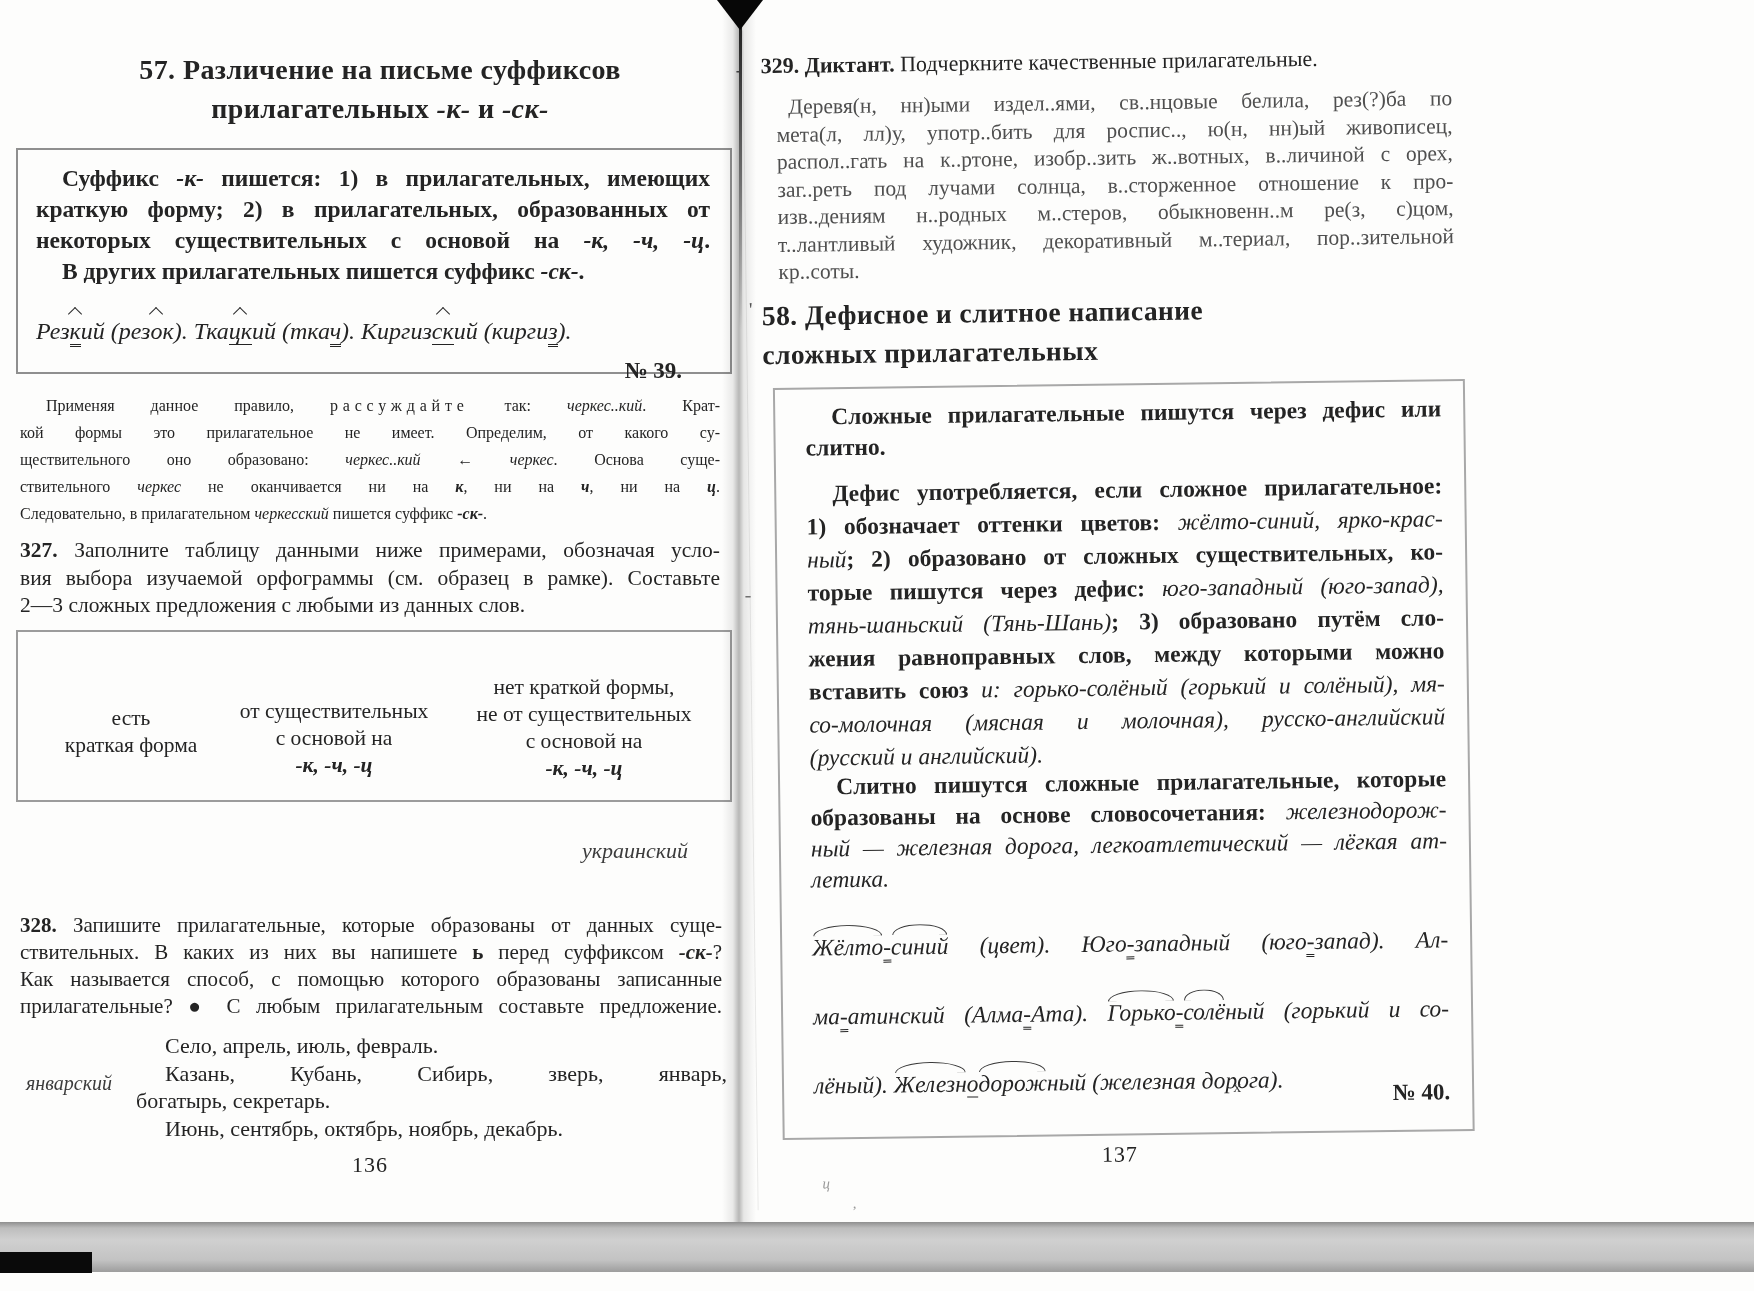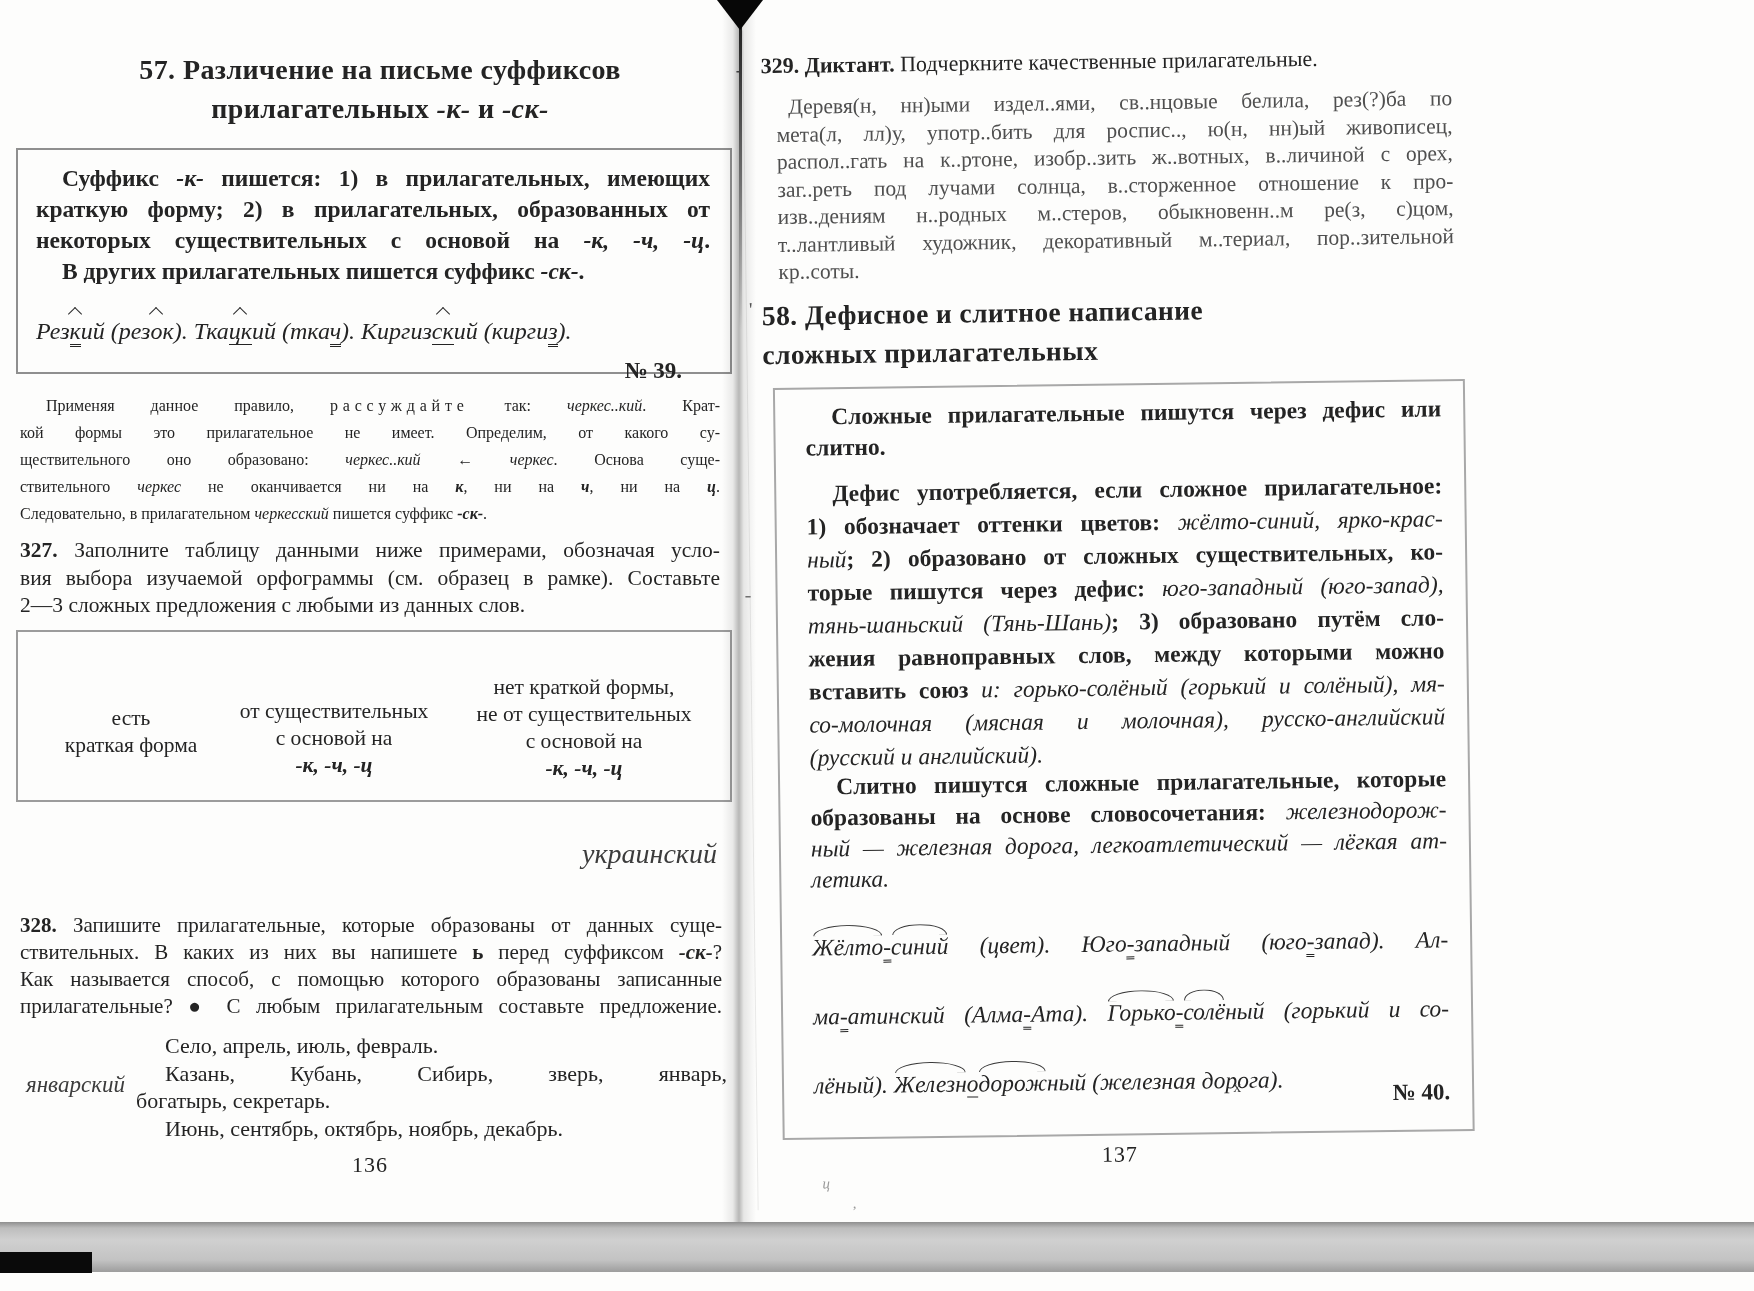--- a/index.html
+++ b/index.html
@@ -34,26 +34,26 @@
   .exline{margin-top:29px;font-size:24px;line-height:30px;white-space:nowrap;}
   .numref{margin-top:12px;font-size:23px;text-align:right;padding-right:28px;}
   .comm{left:20px;top:392px;width:700px;font-size:16px;line-height:27px;}
   .e327{left:20px;top:537px;width:700px;font-size:21.5px;line-height:27.5px;}
   .tbox{left:16px;top:630px;width:716px;height:172px;border:2px solid #9c9c9c;box-sizing:border-box;}
   .tcol{position:absolute;text-align:center;font-size:21.5px;line-height:27px;}
   .tc1{left:22px;top:73px;width:182px;}
   .tc2{left:204px;top:66px;width:224px;}
   .tc3{left:430px;top:42px;width:272px;}
   .wlist{left:20px;top:818px;width:562px;font-size:22px;line-height:28px;}
-  .mword1{left:582px;top:838px;font-size:28px;font-style:italic;color:#3c3c3c;}
+  .mword1{left:582px;top:838px;font-size:22px;font-style:italic;color:#3c3c3c;}
   .e328{left:20px;top:912px;width:702px;font-size:21px;line-height:27px;}
   .months{left:136px;top:1032px;font-size:22px;line-height:27.5px;}
   .mml{margin-left:29px;}
   .mjl{width:562px;}
-  .mword2{left:26px;top:1072px;font-size:23px;font-style:italic;color:#3c3c3c;}
+  .mword2{left:26px;top:1072px;font-size:20px;font-style:italic;color:#3c3c3c;}
   .pn136{left:300px;top:1152px;width:140px;text-align:center;font-size:22px;letter-spacing:1px;}
   
   .rp{position:absolute;left:0;top:0;width:1754px;height:1291px;
       transform:rotate(-0.75deg);transform-origin:780px 1160px;}
   .t329{left:775px;top:53px;width:640px;font-size:22px;}
   .dict{left:790px;top:94px;width:676px;font-size:21.5px;line-height:27.5px;color:#4f4f4f;}
   .ind12{text-indent:12px;}
   .h58{left:773px;top:296px;width:700px;font-size:27.5px;line-height:39px;font-weight:bold;letter-spacing:0.4px;}
   .rbox2{left:783px;top:388px;width:692px;height:752px;border:2px solid #a8a8a8;box-sizing:border-box;}
   .bxp{position:absolute;left:30px;width:636px;}

